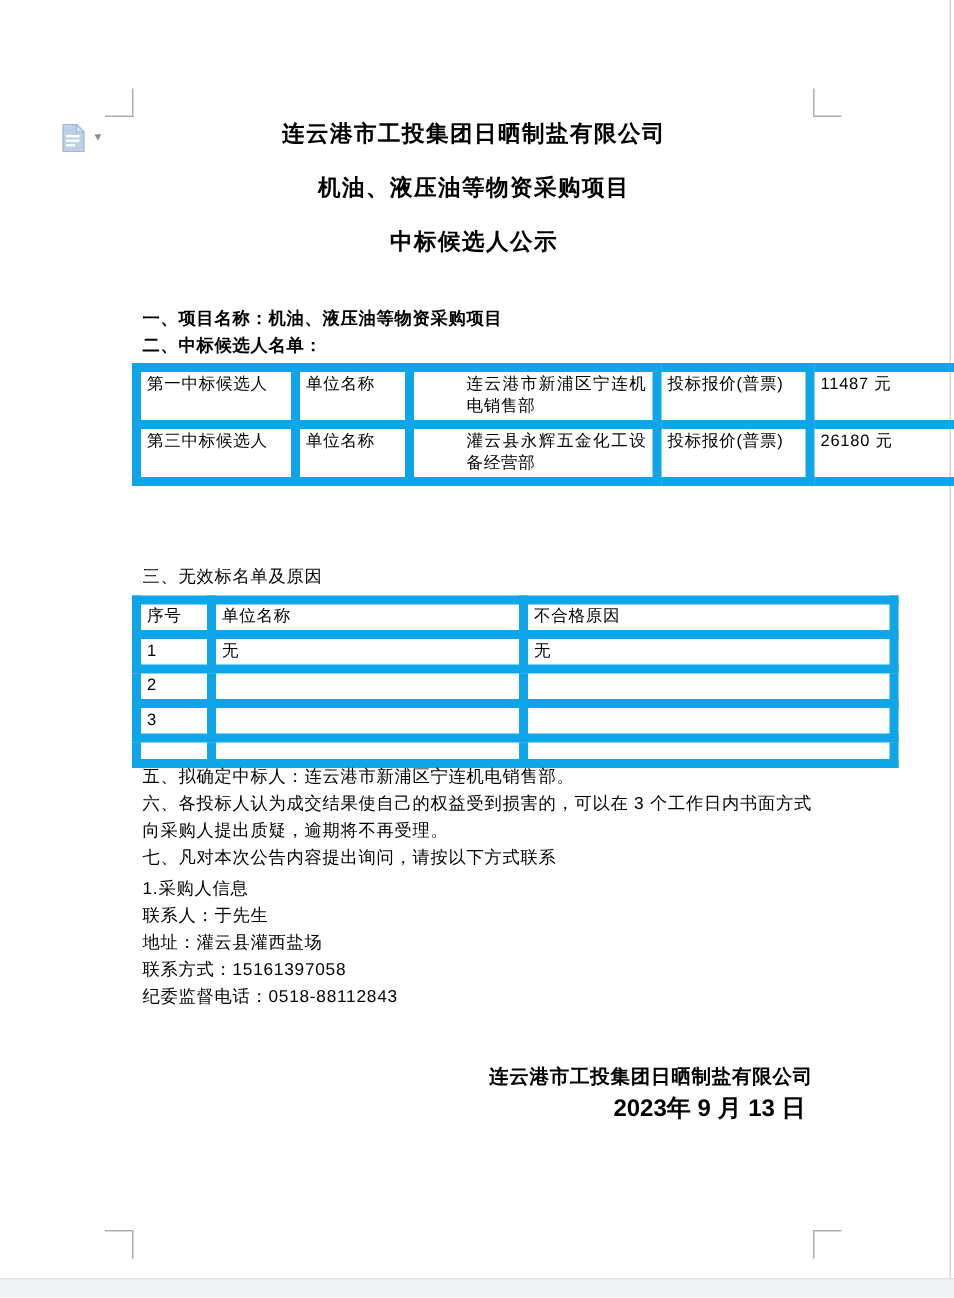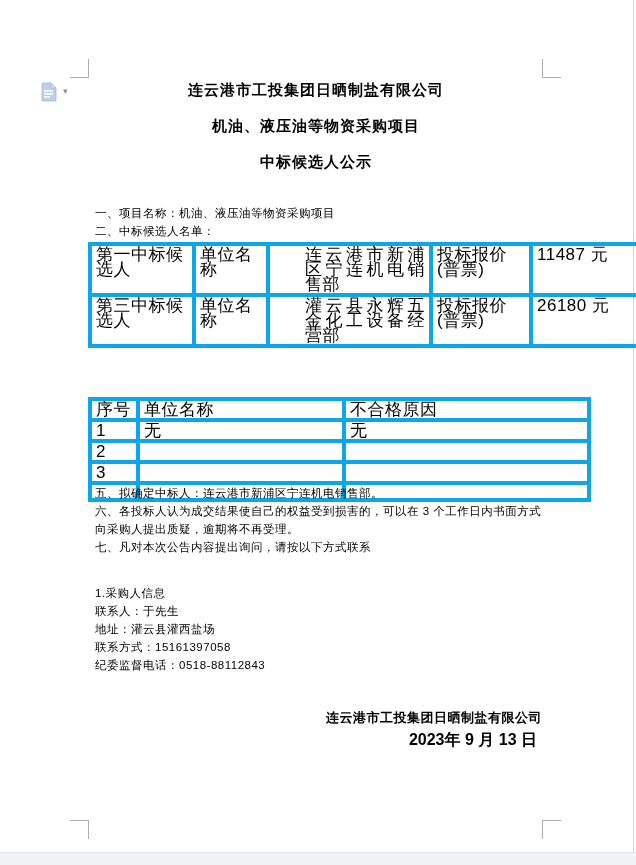--- a/index.html
+++ b/index.html
@@ -30,28 +30,28 @@
   .paste-btn { position:absolute; left:41px; top:82px; width:36px; height:22px; cursor:pointer; }
   .paste-btn svg { position:absolute; left:0; top:0; }
   .paste-arrow {
     position:absolute; left:22px; top:3px;
     font-size:9px; color:#8f8f8f; line-height:12px;
   }
   
   .title-block { position:absolute; left:90px; top:82px; width:452px; text-align:center; }
   .title-line { font-size:15px; font-weight:bold; line-height:16px; margin:0 0 20px 0; letter-spacing:1px; }
   .body-text { font-size:11.5px; line-height:18px; letter-spacing:0.5px; }
-  .sec12 { position:absolute; left:95px; top:204px; width:457px; }
+  .sec12 { position:absolute; left:95px; top:204px; width:457px;font-weight:bold; }
   .sec3  { position:absolute; left:95px; top:364px; width:457px; }
-  .sec567 { position:absolute; left:95px; top:484px; width:457px; }
+  .sec567 { position:absolute; left:95px; top:509px; width:457px; }
   .sec567 p, .sec12 p, .contact p { margin:0; }
   .contact { position:absolute; left:95px; top:584px; width:457px; }
   
   table { border-collapse:collapse; table-layout:fixed; position:absolute; left:88px; }
-  td { border:4px solid #0ea5e9; vertical-align:top; padding:1px 4px; font-size:17px; line-height:15px; letter-spacing:0.5px; overflow:hidden; }
+  td { border:6px solid #0ea5e9; vertical-align:top; padding:1px 4px; font-size:11px; line-height:15px; letter-spacing:0.5px; overflow:hidden; }
   .tbl-candidates { top:242px; width:463px; }
   .tbl-candidates tr { height:34px; }
   .tbl-candidates .c1 { width:92px; }
   .tbl-candidates .c2 { width:62px; }
   .tbl-candidates .c3 { width:120px; text-align:justify;padding-left:35px; }
   .tbl-candidates .c4 { width:88px; }
   .tbl-candidates .c5 { width:101px; }
   .tbl-invalid { top:397px; width:463px; }
   .tbl-invalid tr { height:17px;margin-top:34px; }
   .tbl-invalid .i1 { width:36px; }
@@ -111,20 +111,23 @@
       <tr>
         <td class="c1">第三中标候选人</td>
         <td class="c2">单位名称</td>
         <td class="c3">灌云县永辉五金化工设备经营部</td>
         <td class="c4">投标报价(普票)</td>
         <td class="c5">26180 元</td>
       </tr>
     </tbody>
   </table>
 
+  <div class="sec3 body-text">
+    <p>三、无效标名单及原因</p>
+  </div>
 
   <table class="tbl-invalid">
     <tbody>
       <tr>
         <td class="i1">序号</td>
         <td class="i2">单位名称</td>
         <td class="i3">不合格原因</td>
       </tr>
       <tr>
         <td class="i1">1</td>

